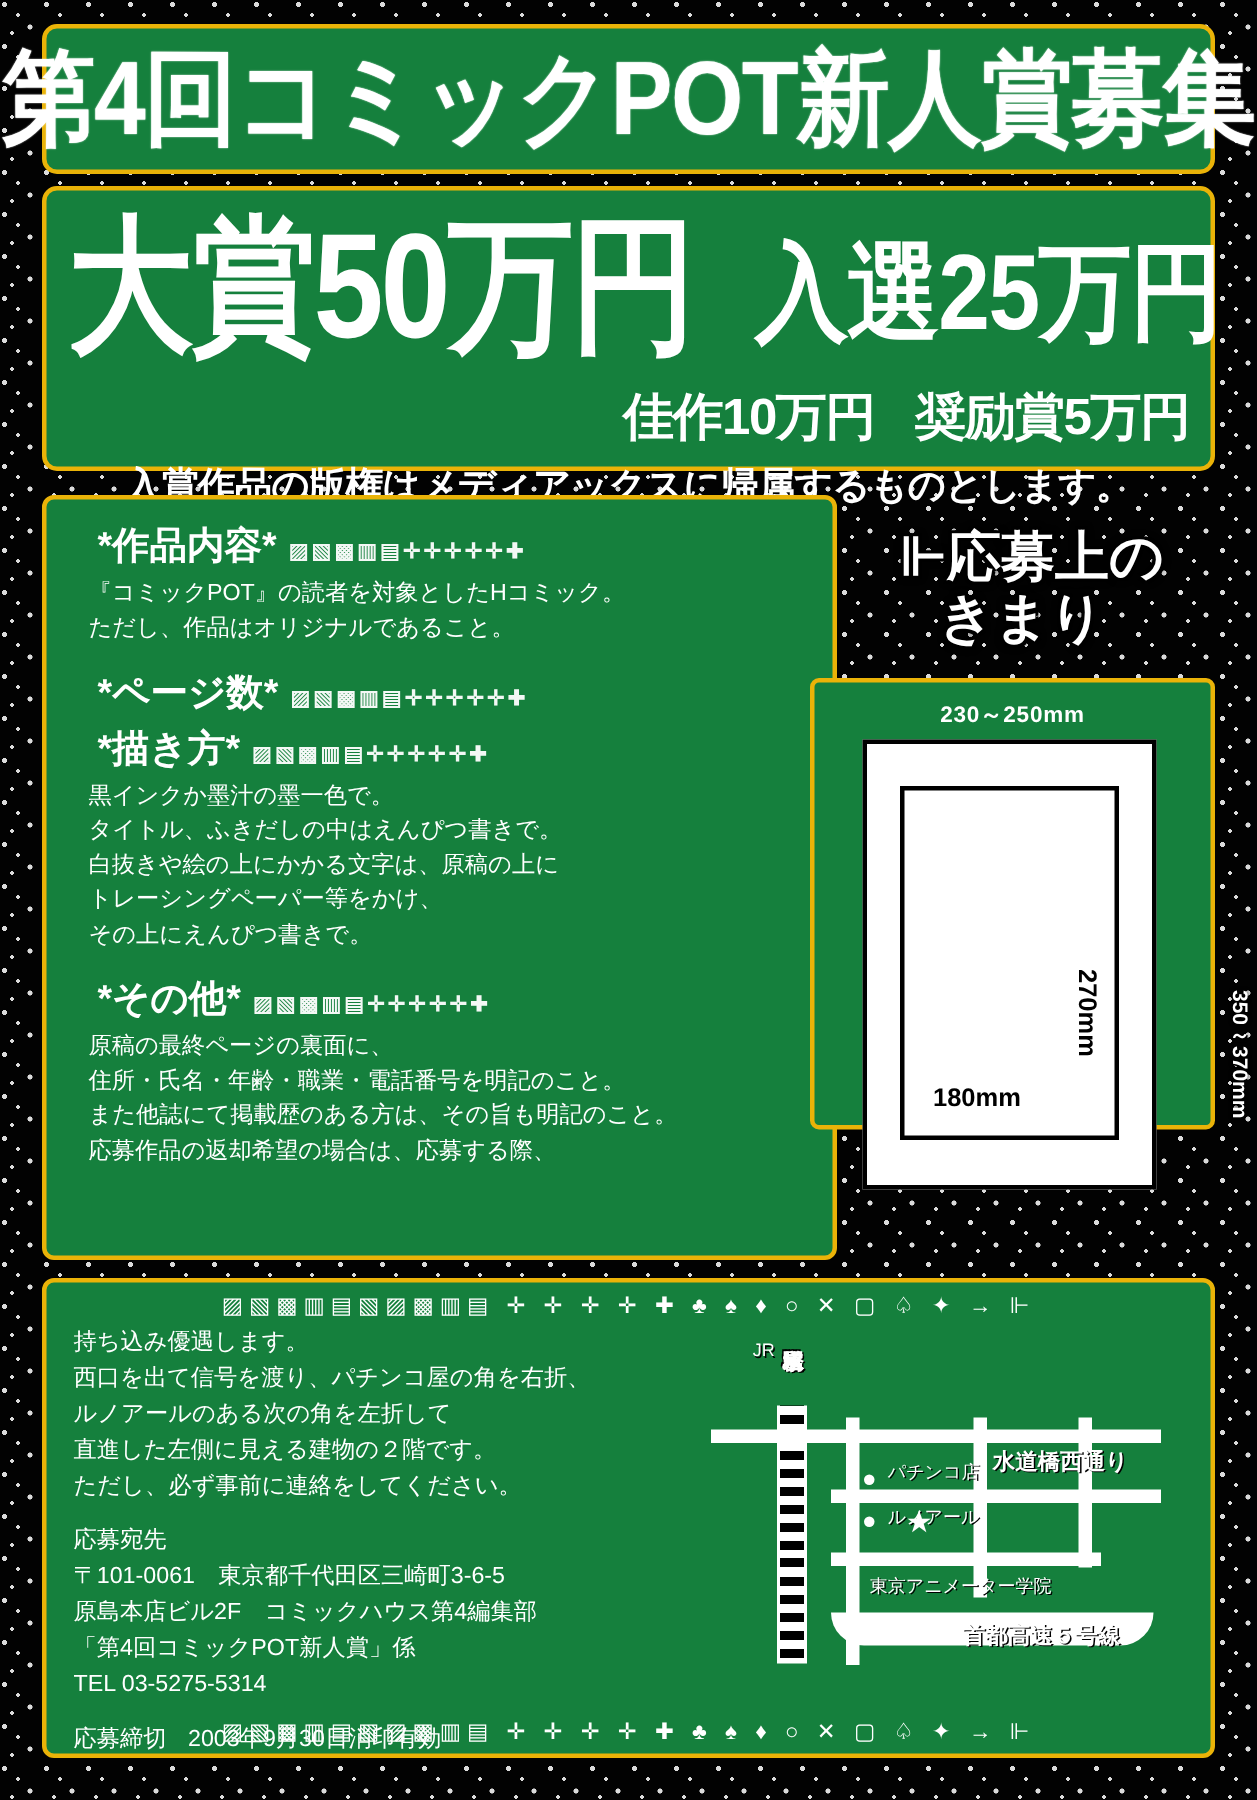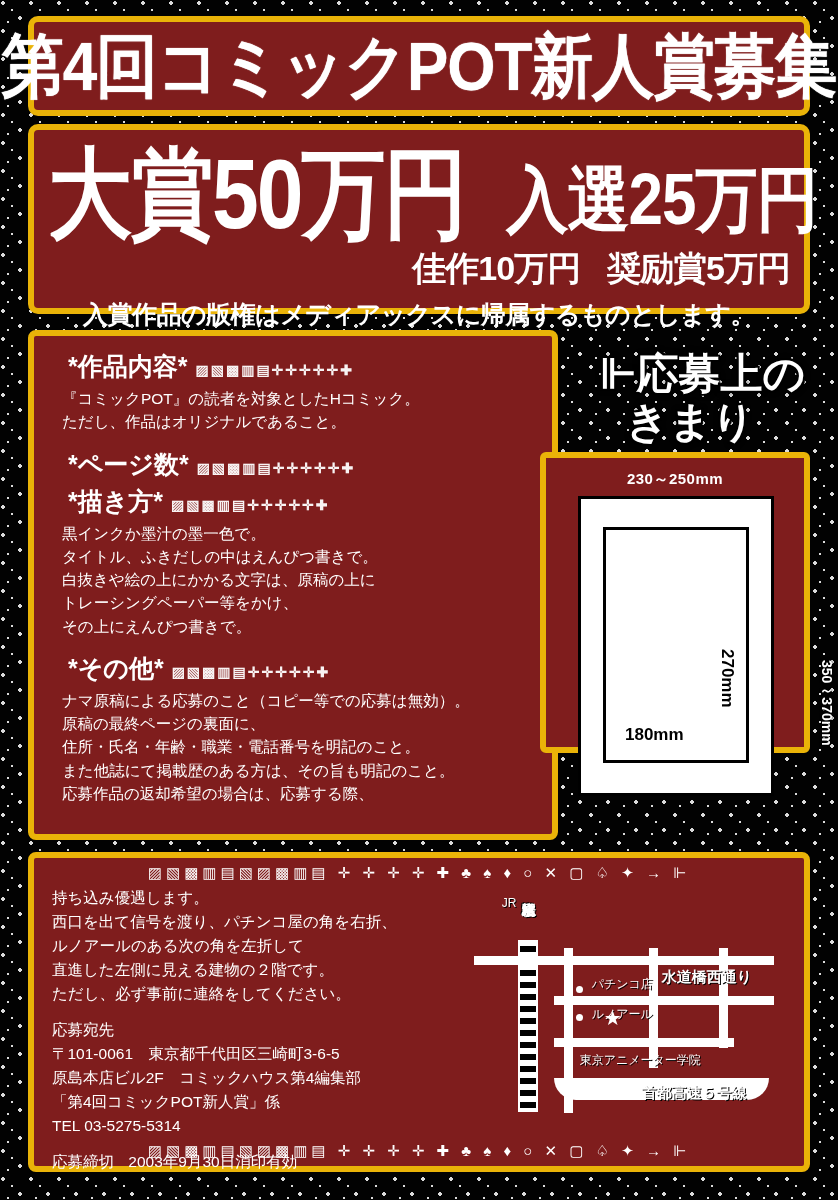--- a/index.html
+++ b/index.html
@@ -28,22 +28,22 @@
     background-image:
       radial-gradient(circle at 3px 3px, #ffffff 1.6px, transparent 1.8px),
       radial-gradient(circle at 12px 10px, #ffffff 1.2px, transparent 1.4px),
       radial-gradient(circle at 20px 18px, #ffffff 1.6px, transparent 1.8px),
       radial-gradient(circle at 8px 22px, #ffffff 1.1px, transparent 1.3px);
     background-size: 28px 28px, 28px 28px, 28px 28px, 28px 28px;
     opacity: .85;
   }
   .panel {
     position: absolute;
-    background: #7f1d1d;
-    border: 6px solid #eab308;
+    background: #15803d;
+    border: 3px solid #eab308;
     box-sizing: border-box;
   }
   
   #title-panel {
     left: 28px; top: 16px; width: 782px; height: 100px;
     border-radius: 10px;
     display: flex; align-items: center; justify-content: center;
   }
   #title-panel .title-text {
     font-size: 62px;
@@ -73,21 +73,21 @@
   .prize-second {
     font-size: 62px; font-weight: bold; line-height: 1;
     transform: scaleY(1.15); transform-origin: bottom right;
     letter-spacing: -1px; white-space: nowrap;
     padding-bottom: 6px;
   }
   .prize-row2 {
     text-align: right;
     font-size: 34px; font-weight: bold;
     letter-spacing: -1px;
-    margin-top: 4px;
+    margin-top: 16px;
     white-space: nowrap;
   }
   .prize-row2 .gap { display:inline-block; width: 10px; }
   .prize-note {
     text-align: center;
     font-size: 25px;
     font-weight: bold;
     margin-top: 6px;
     letter-spacing: -.5px;
     white-space: nowrap;
@@ -112,21 +112,21 @@
   .sect-body {
     font-size: 15.5px;
     line-height: 1.5;
     margin: 0 0 14px 12px;
   }
   .sect-body div { white-space: nowrap; }
   
   #rules-title {
     position: absolute;
     left: 600px; top: 350px; width: 220px; height: 110px;
-    font-size: 42px; font-weight: bold; line-height: 1.15;
+    font-size: 36px; font-weight: bold; line-height: 1.15;
     color: #fff;
     text-shadow:
       -2px -2px 0 #000, 2px -2px 0 #000, -2px 2px 0 #000, 2px 2px 0 #000,
       0 0 6px #000;
   }
   #rules-title .l2 { margin-left: 26px; display: block; }
   
   #spec-panel {
     left: 540px; top: 452px; width: 270px; height: 301px;
     border-radius: 6px;
@@ -283,21 +283,20 @@
       <div>白抜きや絵の上にかかる文字は、原稿の上に</div>
       <div>トレーシングペーパー等をかけ、</div>
       <div>その上にえんぴつ書きで。</div>
     </div>
 
     <div class="sect-head">
       <span>*その他*</span>
       <span class="deco">▨▧▩▥▤✛✛✛✛✛✚</span>
     </div>
     <div class="sect-body">
-      <div>ナマ原稿による応募のこと（コピー等での応募は無効）。</div>
       <div>原稿の最終ページの裏面に、</div>
       <div>住所・氏名・年齢・職業・電話番号を明記のこと。</div>
       <div>また他誌にて掲載歴のある方は、その旨も明記のこと。</div>
       <div>応募作品の返却希望の場合は、応募する際、</div>
 
     </div>
   </div>
 
   <div id="rules-title">
     <span>⊩</span><span>応募上の</span>

